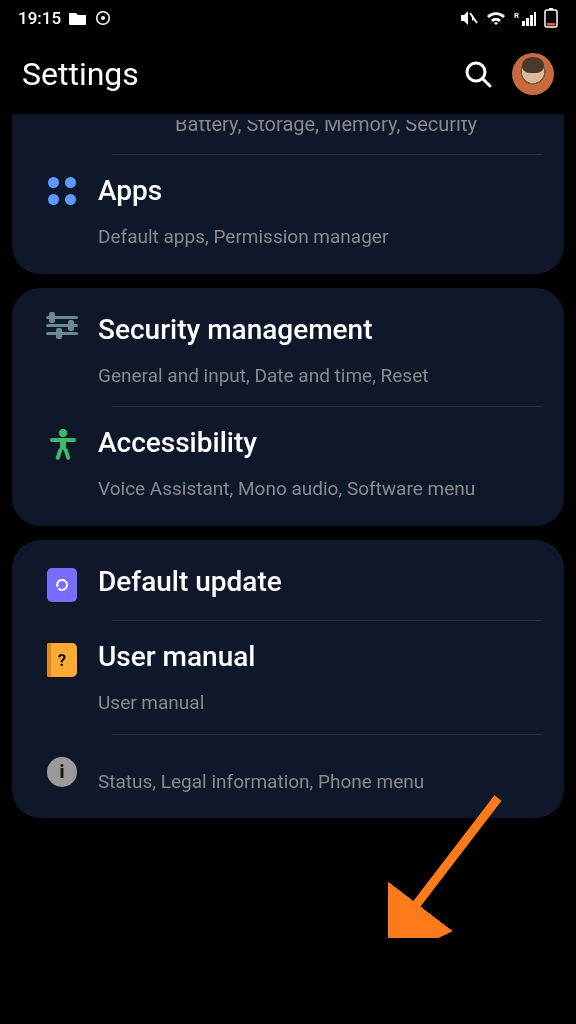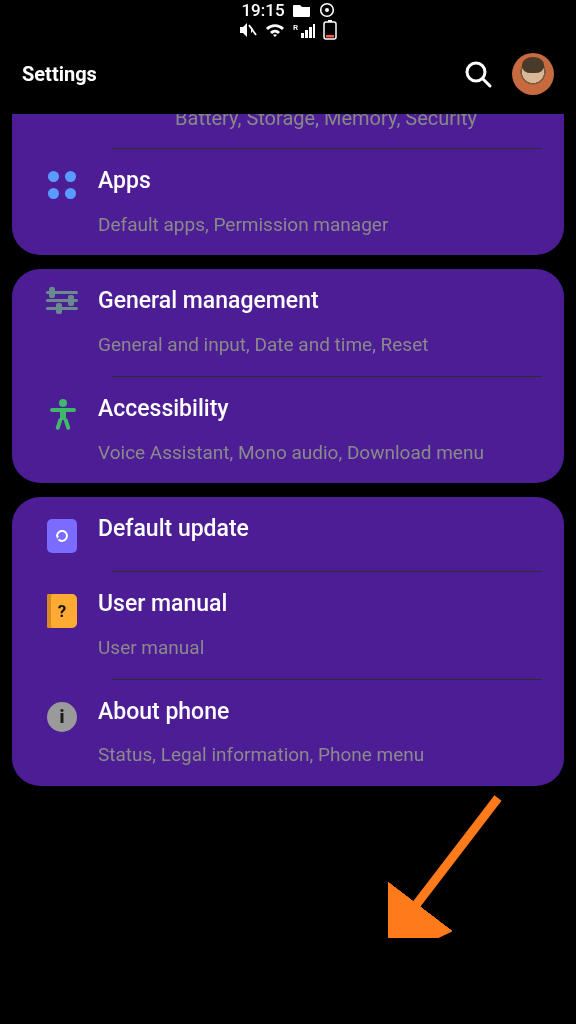--- a/index.html
+++ b/index.html
@@ -13,34 +13,33 @@
   }
   .status-bar {
     height: 36px;
     display: flex;
     justify-content: space-between;
     align-items: center;
     padding: 0 18px;
     color: #fff;
     font-size: 17px;
     font-weight: 500;
-    flex-direction: column;
   }
   .status-left, .status-right { display: flex; align-items: center; gap: 8px; }
   .status-right svg { display: block; }
   .header {
     display: flex;
     align-items: center;
     padding: 16px 22px 18px 22px;
   }
   .header-title {
     flex: 1;
     color: #fff;
-    font-size: 20px;
-    font-weight: 700;
+    font-size: 32px;
+    font-weight: 400;
   }
   .search-btn {
     width: 44px; height: 44px;
     display: flex; align-items: center; justify-content: center;
     cursor: pointer;
   }
   .avatar {
     width: 42px; height: 42px;
     border-radius: 50%;
     background: radial-gradient(circle at 50% 45%, #d8b896 0 35%, #7a5a3a 36% 40%, #c76a3f 41% 70%);
@@ -48,24 +47,24 @@
     position: relative;
     overflow: hidden;
   }
   .avatar::after{
     content:"";
     position:absolute; top:4px; left:10px; width:22px; height:16px;
     border-radius:50% 50% 40% 40%;
     background:#4a3a2a;
   }
   .card {
-    background: #4c1d95;
+    background: #0f172a;
     border-radius: 28px;
     margin: 6px 12px 14px 12px;
-    padding: 0 0;
+    padding: 6px 0;
     overflow: hidden;
   }
   .card-partial-top { border-top-left-radius: 0; border-top-right-radius: 0; margin-top:0; }
   .card-partial-bottom { margin-bottom: 0; }
   .partial-row {
     color: #888;
     font-size: 20px;
     white-space: nowrap;
     overflow: hidden;
     text-align: center;
@@ -84,21 +83,21 @@
     width: 72px;
     min-width: 72px;
     display: flex;
     align-items: center;
     justify-content: center;
     padding-top: 4px;
   }
   .row-text { flex:1; min-width:0; }
   .row-title {
     color: #fff;
-    font-size: 23px;
+    font-size: 28px;
     font-weight: 500;
     line-height: 1.25;
   }
   .row-sub {
     color: #8a8a8a;
     font-size: 19px;
     line-height: 1.35;
     margin-top: 16px;
   }
   .divider {
@@ -210,36 +209,36 @@
 <div class="card">
   <div class="row">
     <div class="icon-wrap">
       <div class="ic-sliders">
           <div></div>
           <div></div>
           <div></div>
         </div>
     </div>
     <div class="row-text">
-      <div class="row-title">General management</div>
+      <div class="row-title">Security management</div>
       <div class="row-sub">General and input, Date and time, Reset</div>
     </div>
   </div>
   <div class="divider"></div>
   <div class="row">
     <div class="icon-wrap">
       <div class="ic-access">
           <span class="body"></span>
           <span class="leg1"></span>
           <span class="leg2"></span>
         </div>
     </div>
     <div class="row-text">
       <div class="row-title">Accessibility</div>
-      <div class="row-sub">Voice Assistant, Mono audio, Download menu</div>
+      <div class="row-sub">Voice Assistant, Mono audio, Software menu</div>
     </div>
   </div>
 </div>
 
 <div class="card card-partial-bottom">
   <div class="row">
     <div class="icon-wrap">
       <div class="ic-update">
         <svg width="18" height="18" viewBox="0 0 18 18">
             <path fill="none" stroke="#fff" stroke-width="2" d="M4 9a5 5 0 1 1 1.5 3.5"></path>
@@ -260,21 +259,20 @@
       <div class="row-title">User manual</div>
       <div class="row-sub">User manual</div>
     </div>
   </div>
   <div class="divider"></div>
   <div class="row">
     <div class="icon-wrap">
       <div class="ic-info">i</div>
     </div>
     <div class="row-text">
-      <div class="row-title">About phone</div>
       <div class="row-sub">Status, Legal information, Phone menu</div>
     </div>
   </div>
 </div>
 
 <svg class="arrow" width="130" height="150" viewBox="0 0 130 150">
   <defs>
     <marker id="ah" markerWidth="10" markerHeight="10" refX="2" refY="5" orient="auto">
       <path d="M0 0 L10 5 L0 10 z" fill="#ff7a1a"></path>
     </marker>

